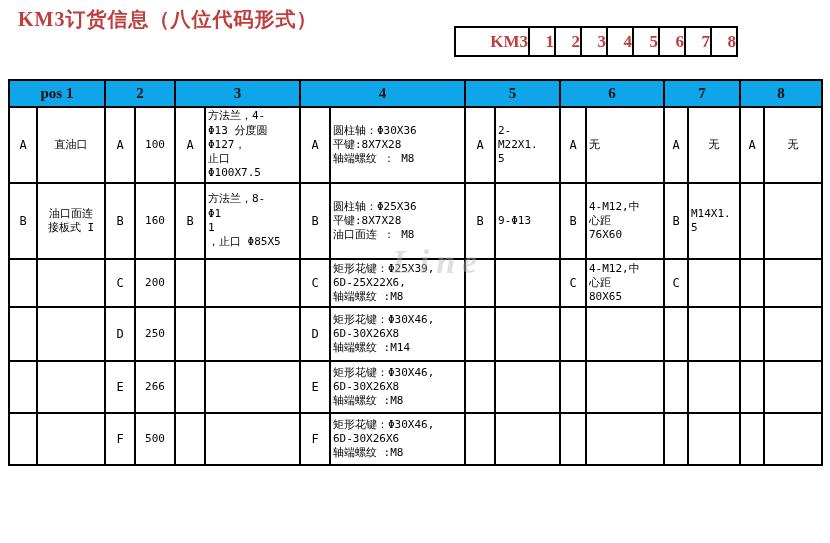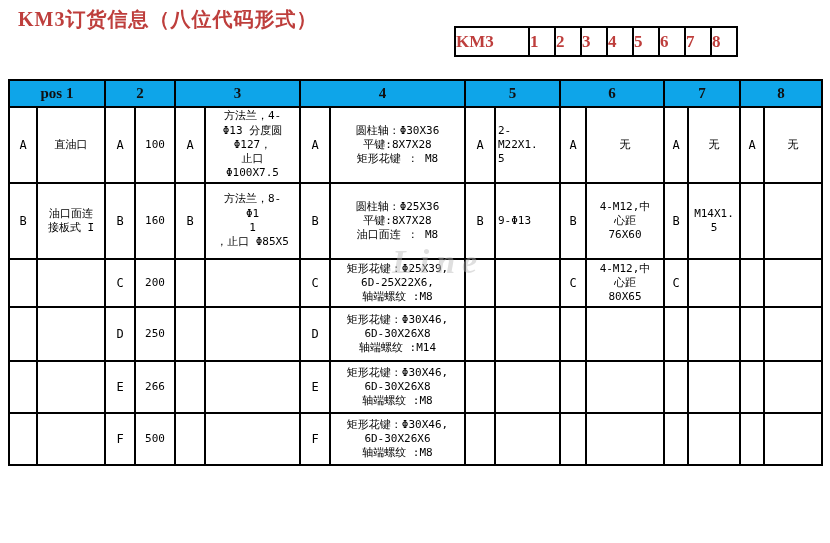--- a/index.html
+++ b/index.html
@@ -3,36 +3,36 @@
 <meta charset="utf-8">
 <style>
   html,body{margin:0;padding:0;background:#ffffff;}
   .page{position:relative;width:830px;height:543px;background:#ffffff;overflow:hidden;
         font-family:"DejaVu Sans", sans-serif;}
   .title{position:absolute;left:18px;top:6px;color:#BE3E3C;
          font-family:"Liberation Serif", serif;font-weight:bold;font-size:20px;letter-spacing:1px;}
   .subtitle{position:absolute;left:95px;top:44px;color:#BE3E3C;
             font-family:"Liberation Serif", serif;font-weight:bold;font-size:15px;}
   .codebox{position:absolute;left:454px;top:26px;border-collapse:collapse;table-layout:fixed;}
-  .codebox td{border:2px solid #000;color:#BE3E3C;text-align:left;vertical-align:middle;
+  .codebox td{border:2px solid #000;color:#BE3E3C;text-align:right;vertical-align:middle;
               font-family:"Liberation Serif", serif;font-weight:bold;font-size:17px;height:27px;padding:0;}
   .codebox .prefix{width:72px;}
   .codebox .digit{width:24px;}
 
   .main{position:absolute;left:8px;top:79px;border-collapse:collapse;table-layout:fixed;width:814px;}
   .main th,.main td{border:2px solid #000;padding:1px 2px;overflow:hidden;vertical-align:middle;}
   .r-pos th{background:#0ea5e9;font-family:"Liberation Serif", serif;font-weight:bold;
             font-size:15px;text-align:center;height:23px;color:#111;}
   .r-hdr th{font-weight:bold;font-size:14px;text-align:center;white-space:pre-line;
             height:44px;line-height:1.25;color:#000;}
   .lc{text-align:center;font-size:12px;font-family:"DejaVu Sans Mono", monospace;color:#000;}
   .vc{font-size:11px;font-family:"DejaVu Sans Mono", monospace;white-space:pre-line;
       line-height:1.3;color:#000;}
   .v-center{text-align:center;}
-  .v-left{text-align:center;padding-left:6px;}
+  .v-left{text-align:left;padding-left:6px;}
   .v-left2{text-align:left;padding-left:9px;}
   .rA{height:76px;} .rB{height:76px;} .rC{height:48px;}
   .rD{height:54px;} .rE{height:52px;} .rF{height:52px;}
   .watermark{position:absolute;left:392px;top:243px;color:#b9b9b9;opacity:.45;
              font-family:"Liberation Serif", serif;font-style:italic;font-weight:bold;
              font-size:34px;letter-spacing:7px;pointer-events:none;}
 </style>
 </head>
 <body>
 
@@ -94,21 +94,21 @@
       <td class="vc v-center">100</td>
       <td class="lc">A</td>
       <td class="vc v-left">方法兰，4-
 Φ13 分度圆
 Φ127，
 止口
 Φ100X7.5</td>
       <td class="lc">A</td>
       <td class="vc v-left">圆柱轴：Φ30X36
 平键:8X7X28
-矩形花键 ： M8</td>
+轴端螺纹 ： M8</td>
       <td class="lc">A</td>
       <td class="vc v-left2">2-
 M22X1.
 5</td>
       <td class="lc">A</td>
       <td class="vc v-left">无</td>
       <td class="lc">A</td>
       <td class="vc v-center">无</td>
       <td class="lc">A</td>
       <td class="vc v-center">无</td>

